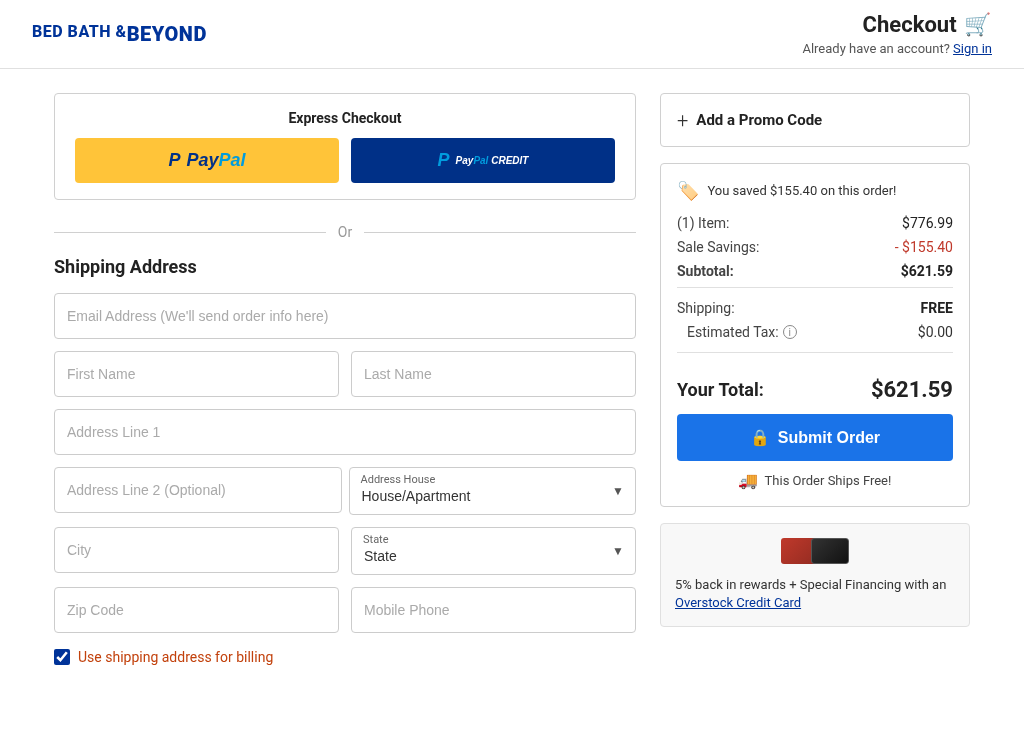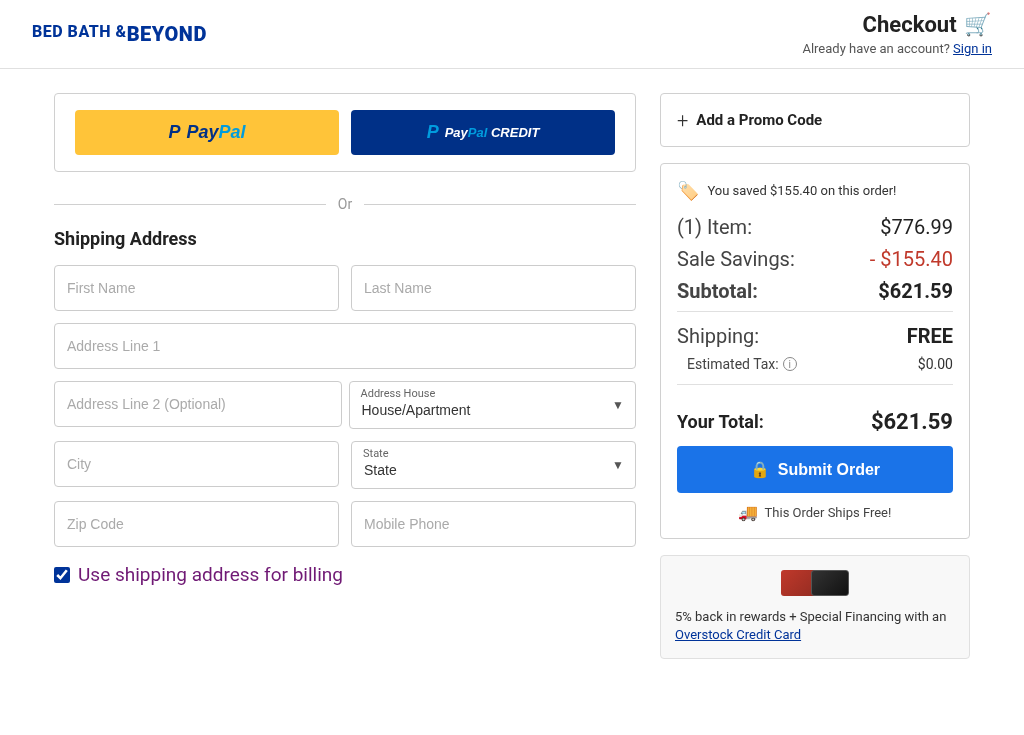--- a/index.html
+++ b/index.html
@@ -244,22 +244,22 @@
       gap: 8px;
       margin-top: 4px;
     }
     .billing-checkbox-row input[type="checkbox"] {
       width: 16px;
       height: 16px;
       accent-color: #003399;
       cursor: pointer;
     }
     .billing-label {
-      font-size: 19px;
-      color: #701a75;
+      font-size: 14px;
+      color: #c2410c;
     }
     
     .promo-box {
       border: 1px solid #d0d0d0;
       border-radius: 4px;
       padding: 14px 16px;
       margin-bottom: 16px;
       display: flex;
       align-items: center;
       gap: 8px;
@@ -289,21 +289,21 @@
       font-size: 13px;
       color: #333;
     }
     .savings-icon {
       font-size: 18px;
     }
     .order-line {
       display: flex;
       justify-content: space-between;
       margin-bottom: 8px;
-      font-size: 20px;
+      font-size: 14px;
     }
     .order-line .label {
       color: #444;
     }
     .order-line .value {
       font-weight: 400;
       color: #222;
     }
     .order-line.bold .label,
     .order-line.bold .value {
@@ -450,39 +450,43 @@
       <a href="#">Sign in</a>
     </div>
   </div>
 </div>
 
 <div class="main-content">
 
   <div class="left-panel">
 
     <div class="express-checkout-box">
+      <div class="express-checkout-title">Express Checkout</div>
       <div class="express-buttons">
         <button class="paypal-btn">
           <span class="paypal-p">P</span>
           <span style="color:#003087;font-weight:700;font-size:18px;font-style:italic;">Pay<span style="color:#009CDE">Pal</span></span>
         </button>
         <button class="paypal-credit-btn">
           <span class="paypal-p">P</span>
-          <span style="color:#fff;font-weight:700;font-size:13px;font-style:italic;">Pay<span style="color:#009CDE">Pal</span> CREDIT</span>
+          <span style="color:#fff;font-weight:700;font-size:10px;font-style:italic;">Pay<span style="color:#009CDE">Pal</span> CREDIT</span>
         </button>
       </div>
     </div>
 
     <div class="or-divider">
       <span>Or</span>
     </div>
 
     <div>
       <div class="section-title">Shipping Address</div>
 
+      <div class="form-group">
+        <input type="email" placeholder="Email Address (We'll send order info here)" style="">
+      </div>
 
       <div class="form-row">
         <div class="form-input">
           <input type="text" placeholder="First Name" style="">
         </div>
         <div class="form-input">
           <input type="text" placeholder="Last Name" style="">
         </div>
       </div>
 

